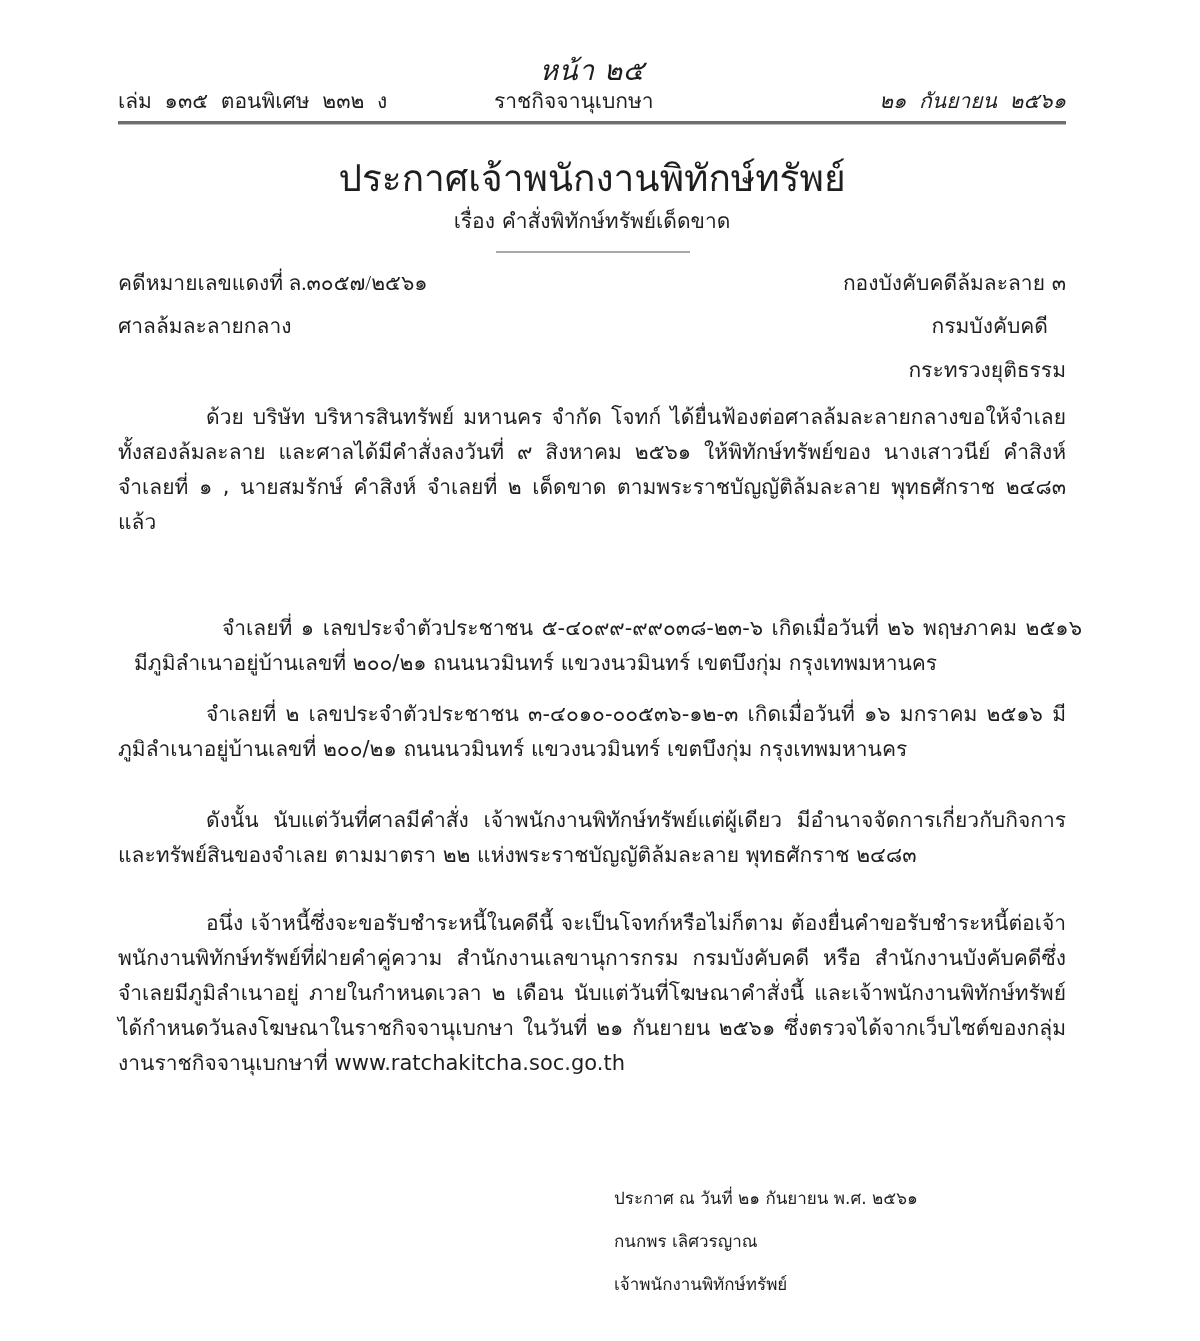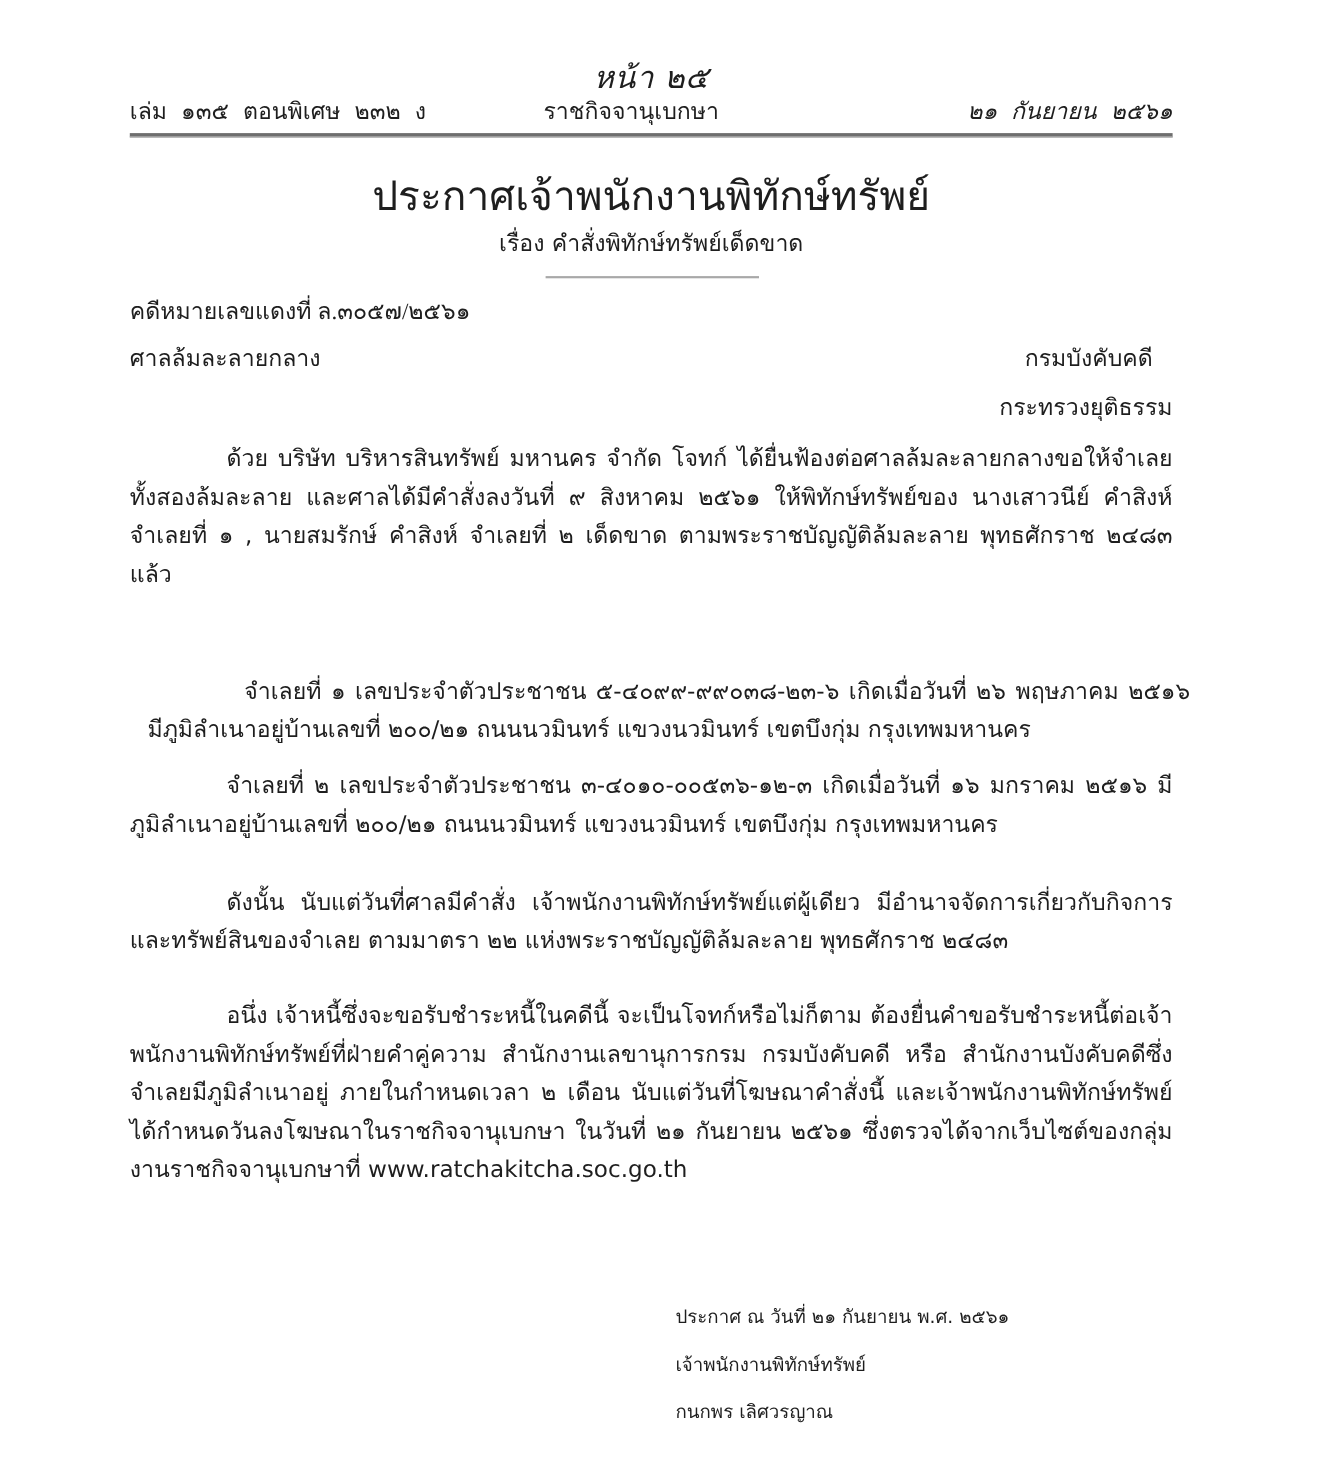--- a/index.html
+++ b/index.html
@@ -135,34 +135,35 @@
   </div>
 
   <div class="header-rule"></div>
 
   <div class="title">ประกาศเจ้าพนักงานพิทักษ์ทรัพย์</div>
   <div class="subject">เรื่อง คำสั่งพิทักษ์ทรัพย์เด็ดขาด</div>
   <div class="short-rule"></div>
 
   <div class="meta-row" style="top:266px;">
     <span class="l">คดีหมายเลขแดงที่ ล.๓๐๕๗/๒๕๖๑</span>
+    <span class="r">กองบังคับคดีล้มละลาย ๓</span>
   </div>
   <div class="meta-row" style="top:309px;">
     <span class="l">ศาลล้มละลายกลาง</span>
     <span class="r" style="right:18px;">กรมบังคับคดี</span>
   </div>
   <div class="meta-row" style="top:353px;">
     <span class="r">กระทรวงยุติธรรม</span>
   </div>
 
   <p class="para" style="top:400px; margin:0;">ด้วย บริษัท บริหารสินทรัพย์ มหานคร จำกัด โจทก์ ได้ยื่นฟ้องต่อศาลล้มละลายกลางขอให้จำเลยทั้งสองล้มละลาย และศาลได้มีคำสั่งลงวันที่ ๙ สิงหาคม ๒๕๖๑ ให้พิทักษ์ทรัพย์ของ นางเสาวนีย์ คำสิงห์ จำเลยที่ ๑ , นายสมรักษ์ คำสิงห์ จำเลยที่ ๒ เด็ดขาด ตามพระราชบัญญัติล้มละลาย พุทธศักราช ๒๔๘๓ แล้ว</p>
   <p class="para" style="top:595px; margin:16px;">จำเลยที่ ๑ เลขประจำตัวประชาชน ๕-๔๐๙๙-๙๙๐๓๘-๒๓-๖ เกิดเมื่อวันที่ ๒๖ พฤษภาคม ๒๕๑๖ มีภูมิลำเนาอยู่บ้านเลขที่ ๒๐๐/๒๑ ถนนนวมินทร์ แขวงนวมินทร์ เขตบึงกุ่ม กรุงเทพมหานคร</p>
   <p class="para" style="top:697px; margin:0;">จำเลยที่ ๒ เลขประจำตัวประชาชน ๓-๔๐๑๐-๐๐๕๓๖-๑๒-๓ เกิดเมื่อวันที่ ๑๖ มกราคม ๒๕๑๖ มีภูมิลำเนาอยู่บ้านเลขที่ ๒๐๐/๒๑ ถนนนวมินทร์ แขวงนวมินทร์ เขตบึงกุ่ม กรุงเทพมหานคร</p>
   <p class="para" style="top:803px; margin:0;">ดังนั้น นับแต่วันที่ศาลมีคำสั่ง เจ้าพนักงานพิทักษ์ทรัพย์แต่ผู้เดียว มีอำนาจจัดการเกี่ยวกับกิจการและทรัพย์สินของจำเลย ตามมาตรา ๒๒ แห่งพระราชบัญญัติล้มละลาย พุทธศักราช ๒๔๘๓</p>
   <p class="para" style="top:906px; margin:0;">อนึ่ง เจ้าหนี้ซึ่งจะขอรับชำระหนี้ในคดีนี้ จะเป็นโจทก์หรือไม่ก็ตาม ต้องยื่นคำขอรับชำระหนี้ต่อเจ้าพนักงานพิทักษ์ทรัพย์ที่ฝ่ายคำคู่ความ สำนักงานเลขานุการกรม กรมบังคับคดี หรือ สำนักงานบังคับคดีซึ่งจำเลยมีภูมิลำเนาอยู่ ภายในกำหนดเวลา ๒ เดือน นับแต่วันที่โฆษณาคำสั่งนี้ และเจ้าพนักงานพิทักษ์ทรัพย์ได้กำหนดวันลงโฆษณาในราชกิจจานุเบกษา ในวันที่ ๒๑ กันยายน ๒๕๖๑ ซึ่งตรวจได้จากเว็บไซต์ของกลุ่มงานราชกิจจานุเบกษาที่ www.ratchakitcha.soc.go.th</p>
 
   <div class="signature" style="top:1177px;">
     <div>ประกาศ ณ วันที่ ๒๑ กันยายน พ.ศ. ๒๕๖๑</div>
+    <div>กนกพร เลิศวรญาณ</div>
     <div>เจ้าพนักงานพิทักษ์ทรัพย์</div>
-    <div>กนกพร เลิศวรญาณ</div>
   </div>
 
 </div>
 
 </body></html>

